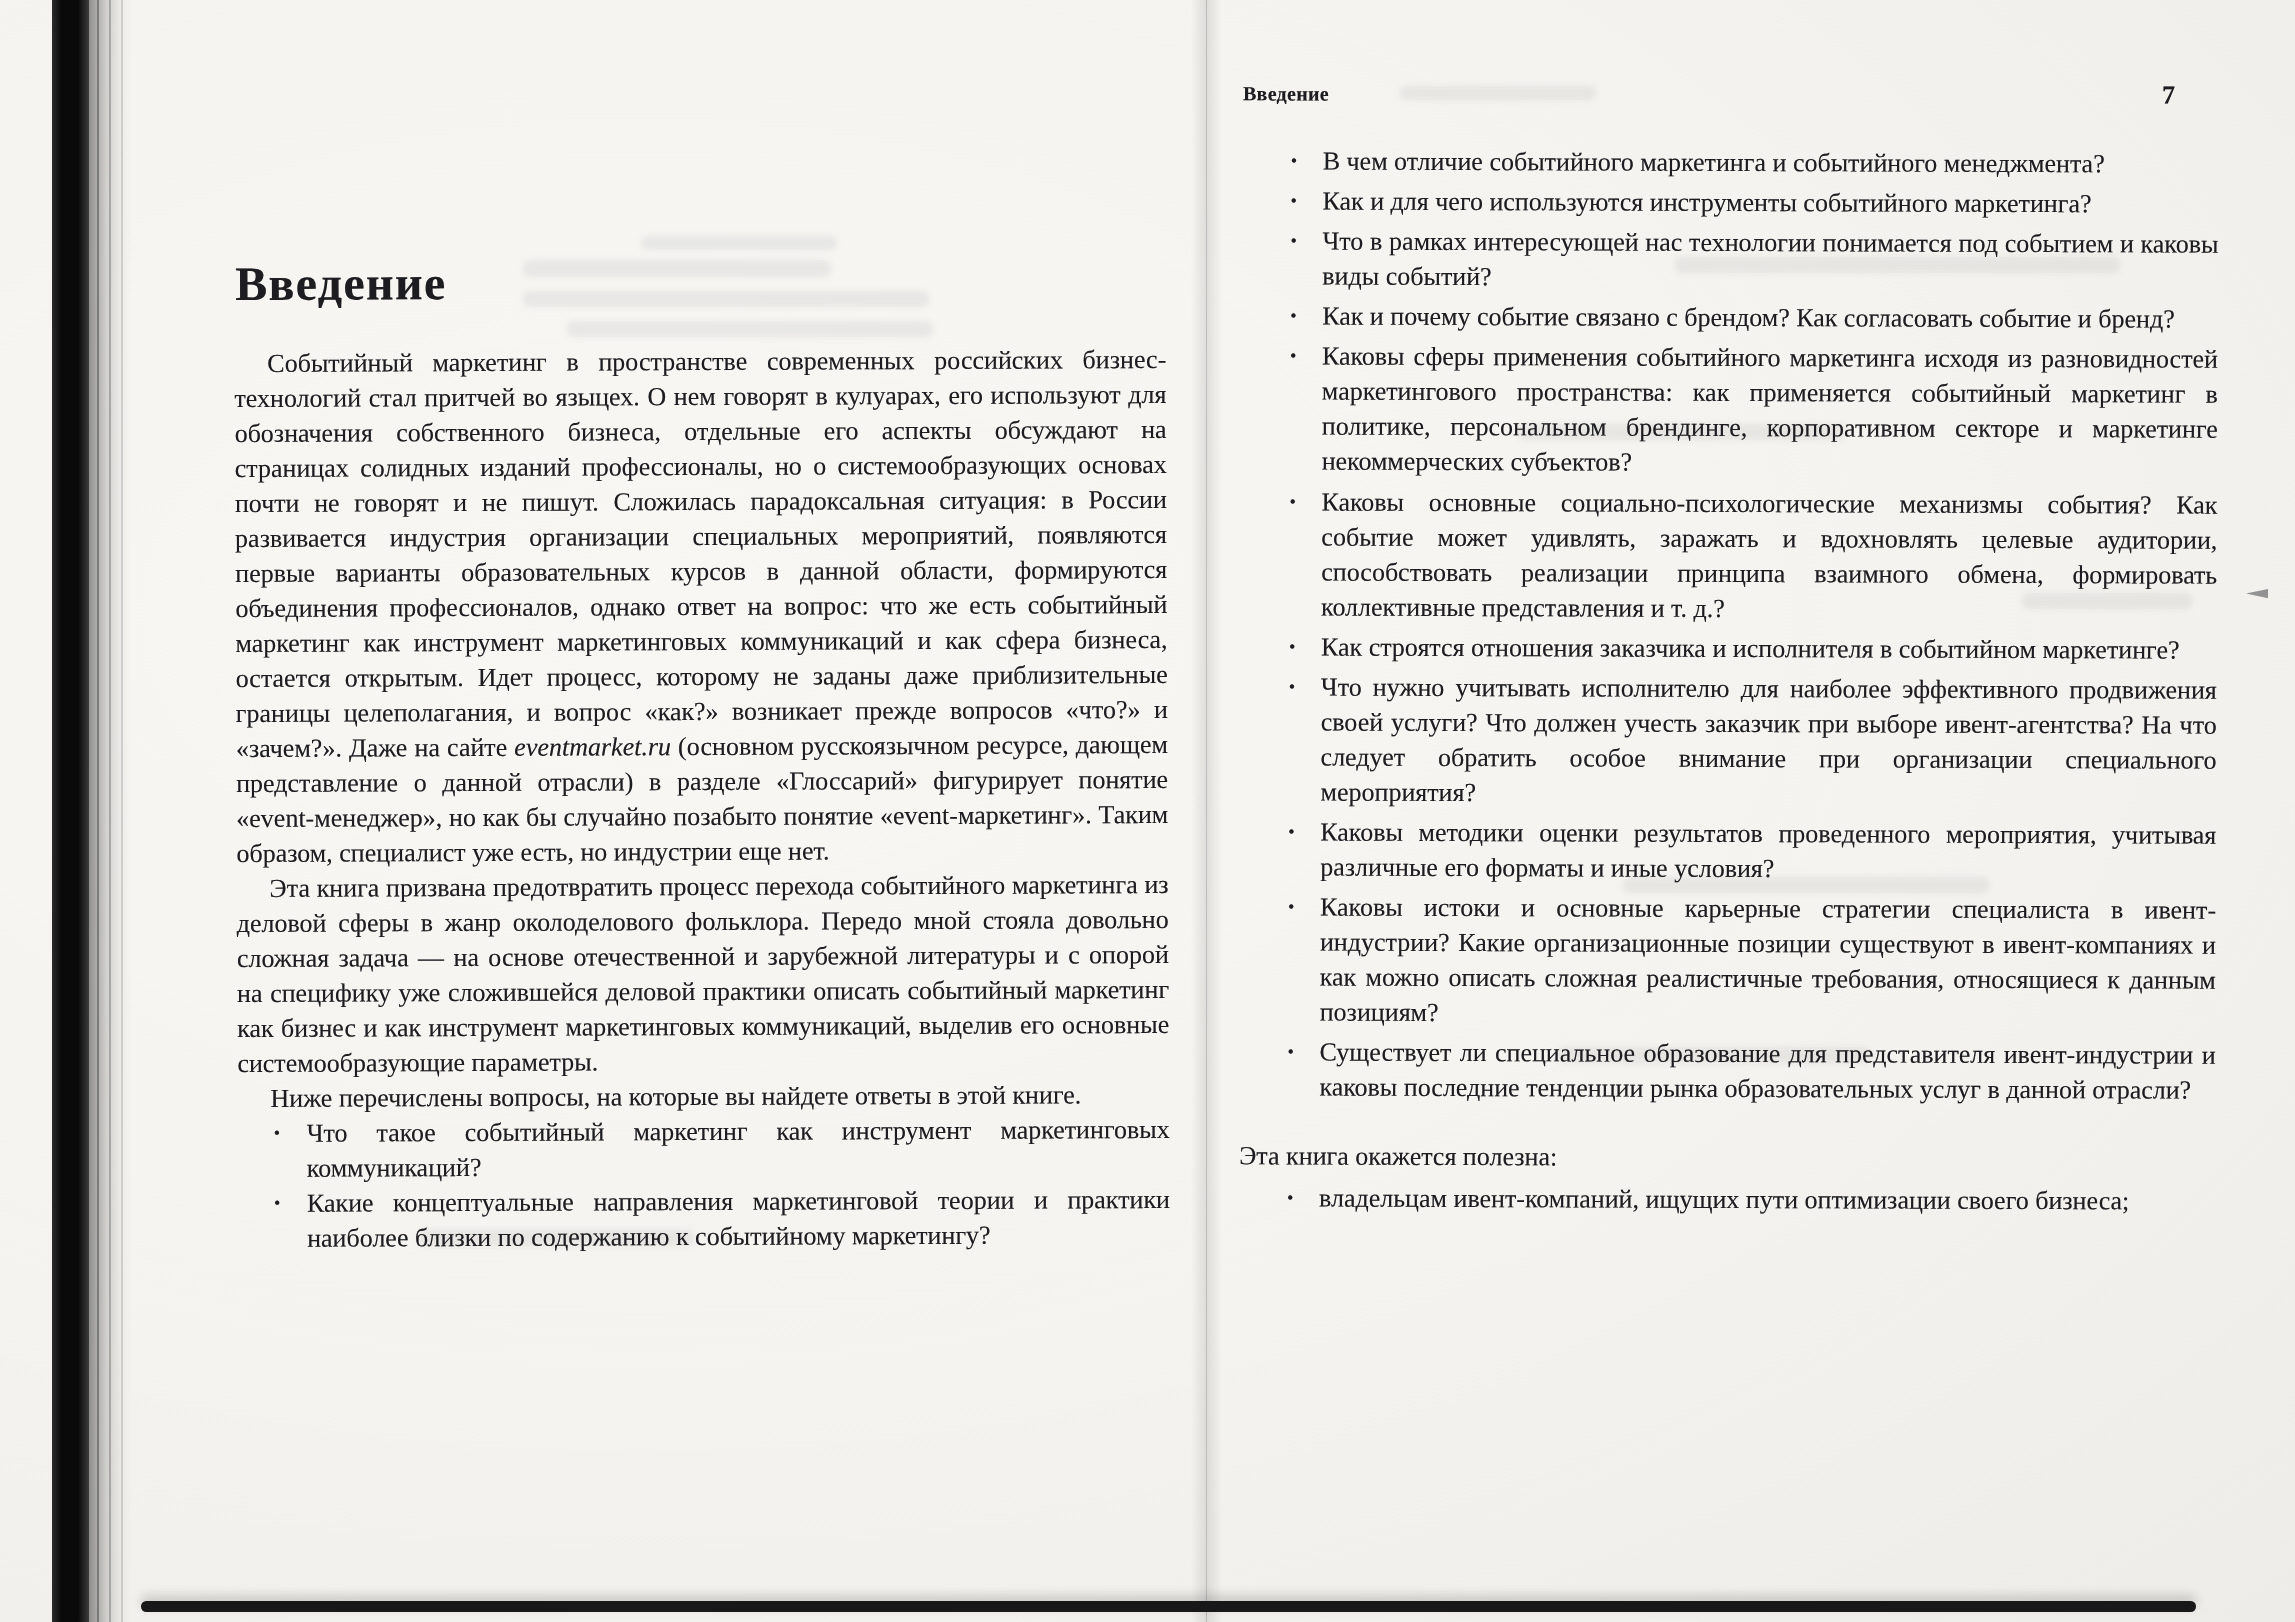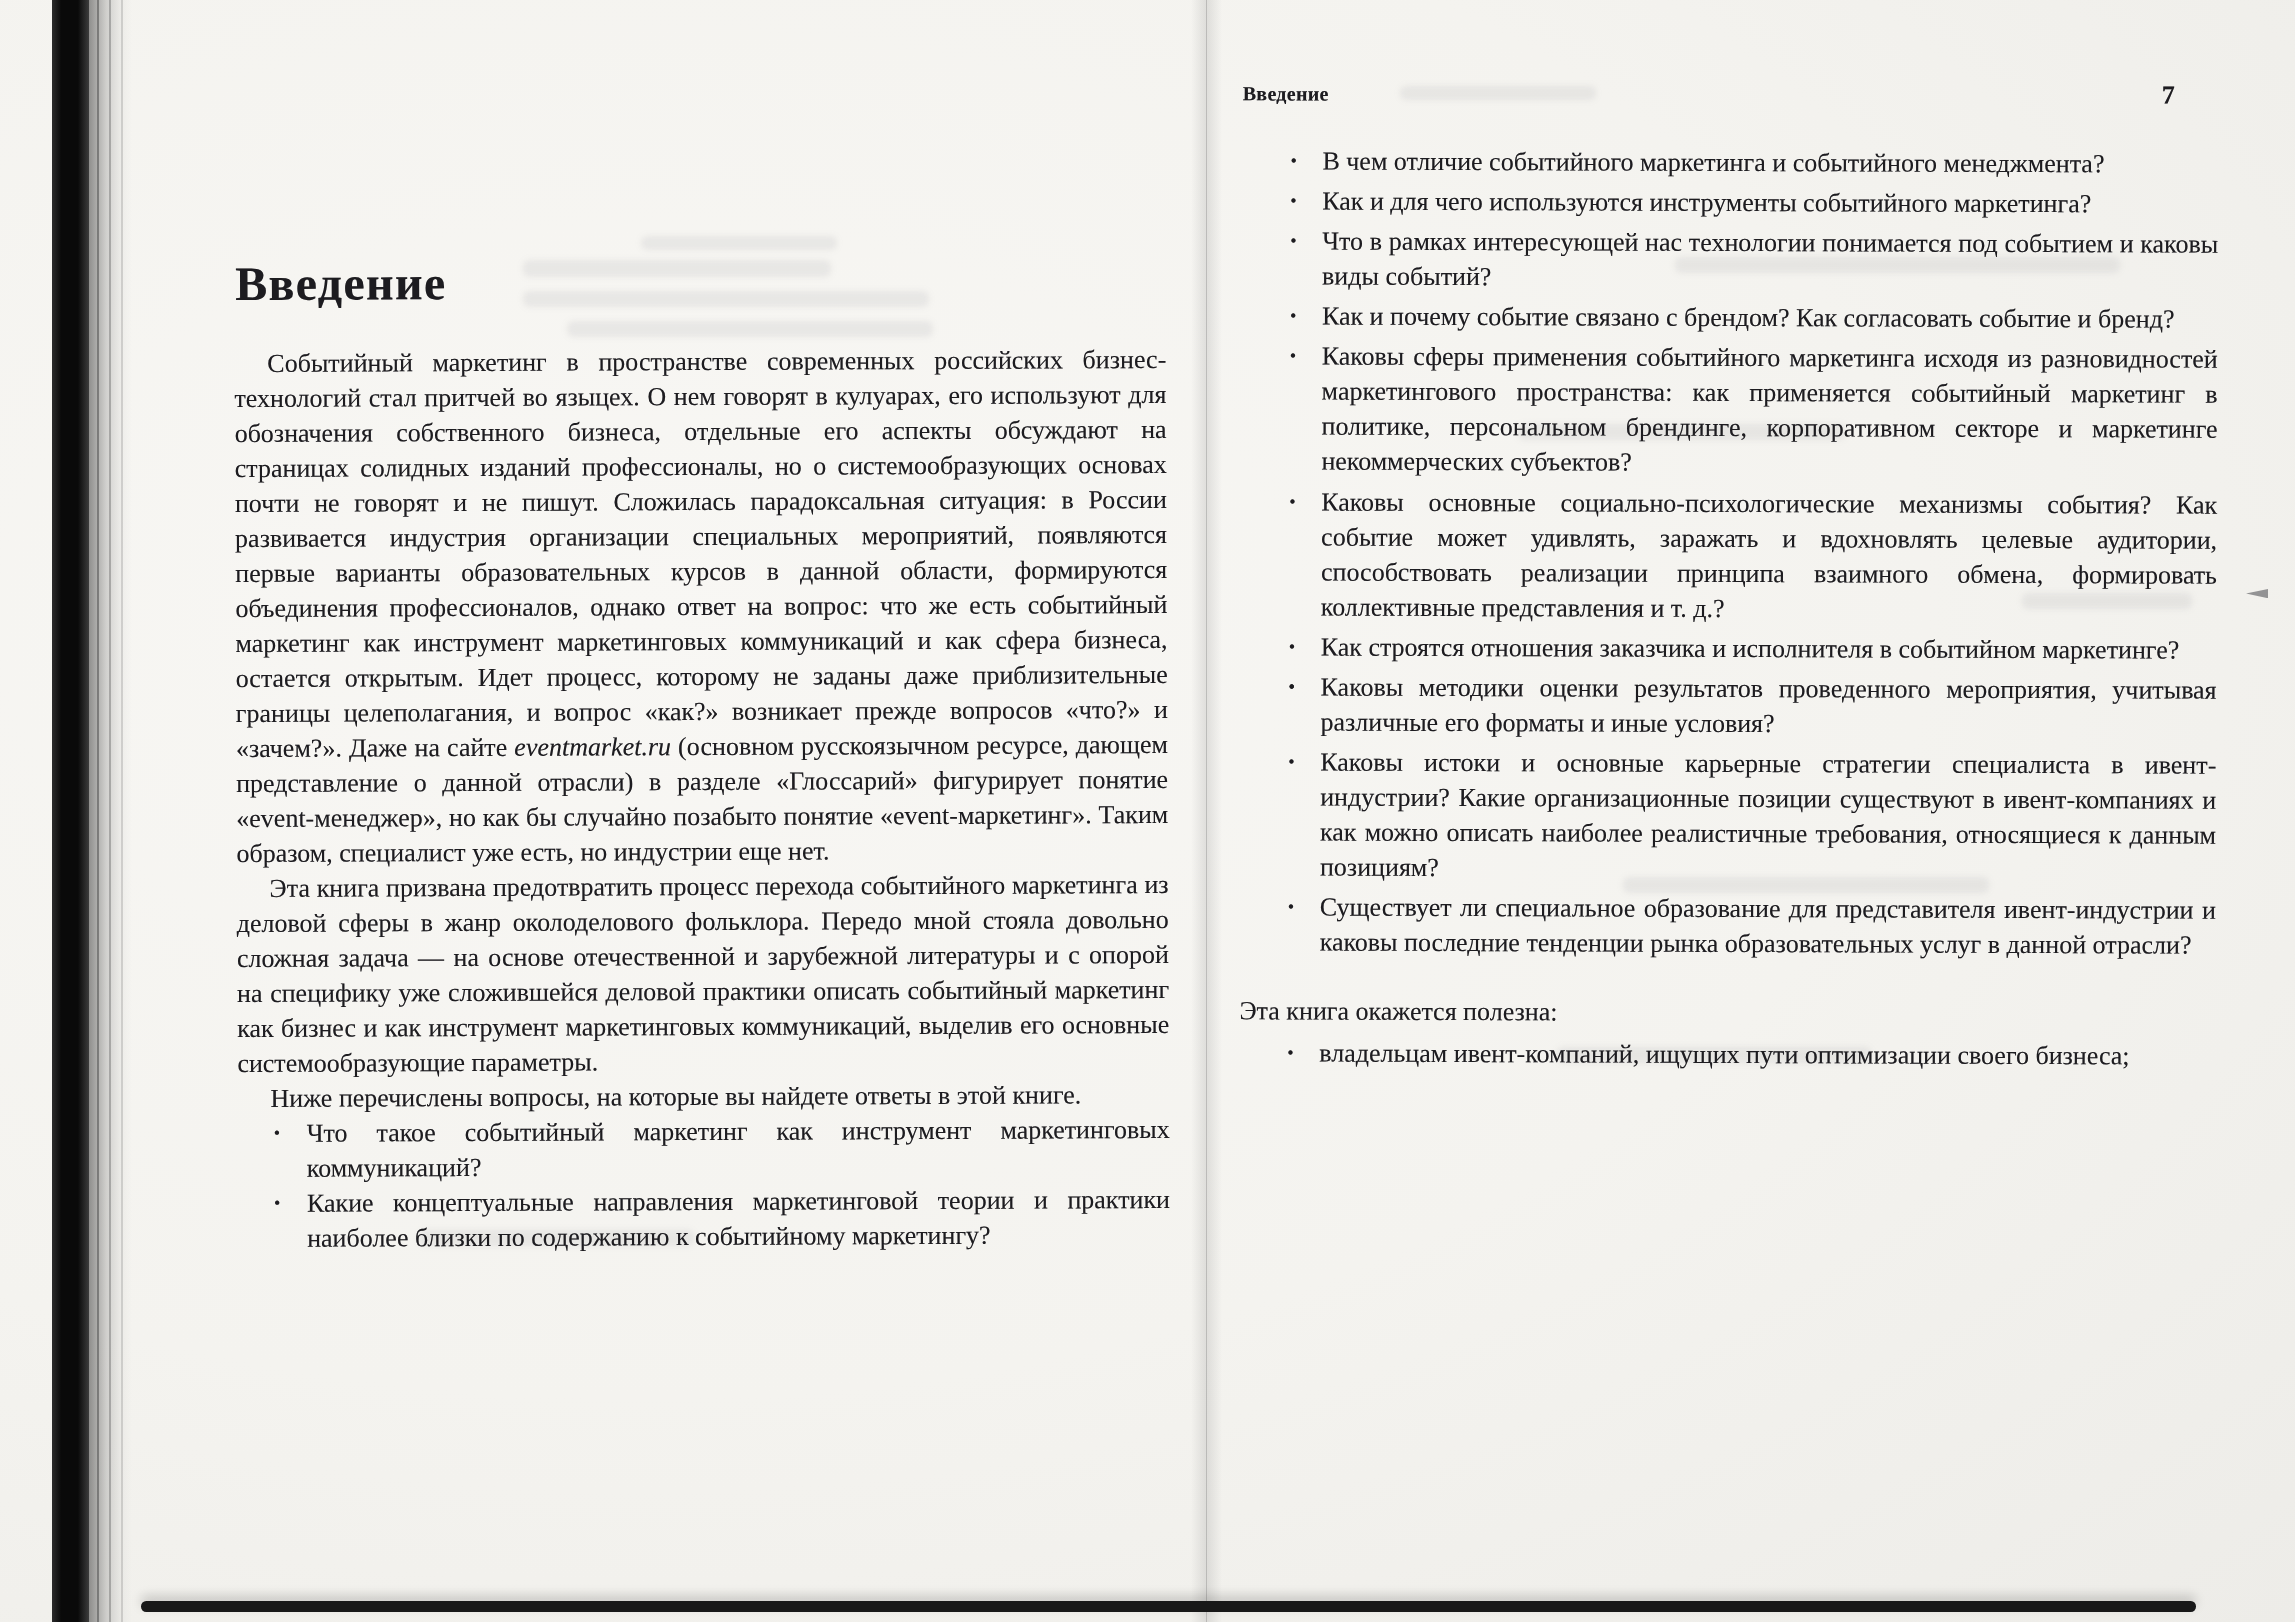--- a/index.html
+++ b/index.html
@@ -145,23 +145,23 @@
 
     <div class="bt">
       <ul class="plain questions">
         <li><span class="marker">•</span><span>В чем отличие событийного маркетинга и событийного менеджмента?</span></li>
         <li><span class="marker">•</span><span>Как и для чего используются инструменты событийного маркетинга?</span></li>
         <li><span class="marker">•</span><span>Что в рамках интересующей нас технологии понимается под событием и каковы виды событий?</span></li>
         <li><span class="marker">•</span><span>Как и почему событие связано с брендом? Как согласовать событие и бренд?</span></li>
         <li><span class="marker">•</span><span>Каковы сферы применения событийного маркетинга исходя из разновидностей маркетингового пространства: как применяется событийный маркетинг в политике, персональном брендинге, корпоративном секторе и маркетинге некоммерческих субъектов?</span></li>
         <li><span class="marker">•</span><span>Каковы основные социально-психологические механизмы события? Как событие может удивлять, заражать и вдохновлять целевые аудитории, способствовать реализации принципа взаимного обмена, формировать коллективные представления и т. д.?</span></li>
         <li><span class="marker">•</span><span>Как строятся отношения заказчика и исполнителя в событийном маркетинге?</span></li>
-        <li><span class="marker">•</span></li>
+        <li><span class="marker">•</span><span>Что нужно учитывать исполнителю для наиболее эффективного продвижения своей услуги? Что должен учесть заказчик при выборе ивент-агентства? На что следует обратить особое внимание при организации специального мероприятия?</span></li>
         <li><span class="marker">•</span><span>Каковы методики оценки результатов проведенного мероприятия, учитывая различные его форматы и иные условия?</span></li>
-        <li><span class="marker">•</span><span>Каковы истоки и основные карьерные стратегии специалиста в ивент-индустрии? Какие организационные позиции существуют в ивент-компаниях и как можно описать наиболее реалистичные требования, относящиеся к данным позициям?</span></li>
+        <li><span class="marker">•</span><span>Каковы истоки и основные карьерные стратегии специалиста в ивент-индустрии? Какие организационные позиции существуют в ивент-компаниях и как можно описать сложная реалистичные требования, относящиеся к данным позициям?</span></li>
         <li><span class="marker">•</span><span>Существует ли специальное образование для представителя ивент-индустрии и каковы последние тенденции рынка образовательных услуг в данной отрасли?</span></li>
       </ul>
 
       <p class="closing">Эта книга окажется полезна:</p>
 
       <ul class="plain audience">
         <li><span class="marker">•</span><span>владельцам ивент-компаний, ищущих пути оптимизации своего бизнеса;</span></li>
       </ul>
     </div>
   </div>

